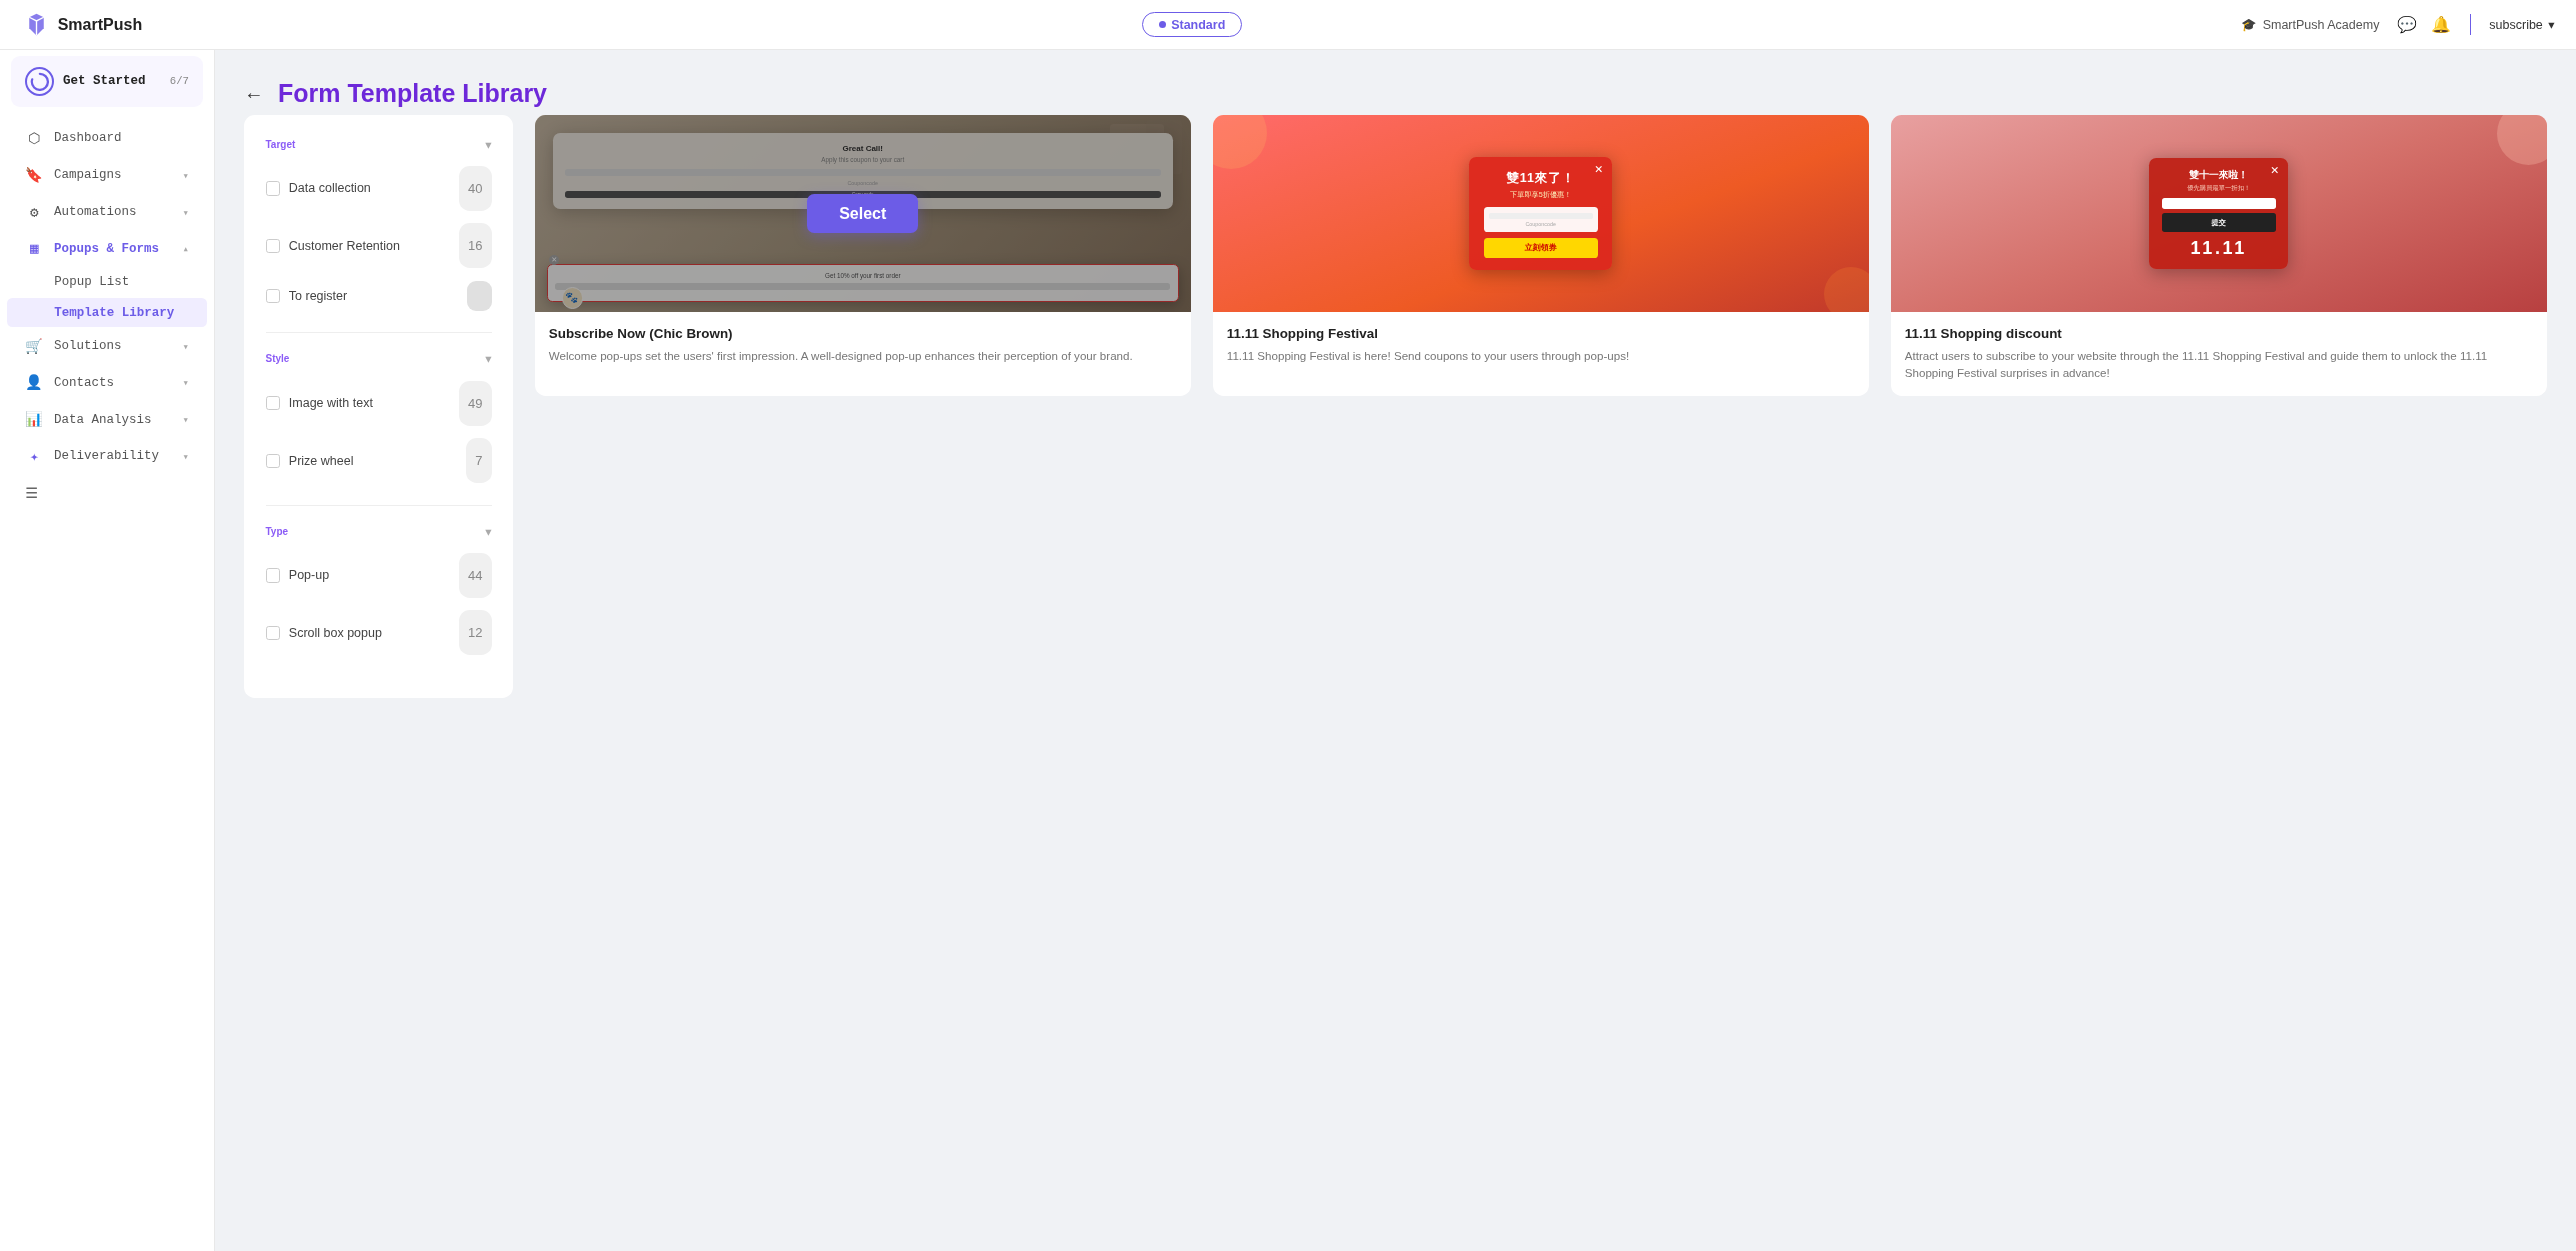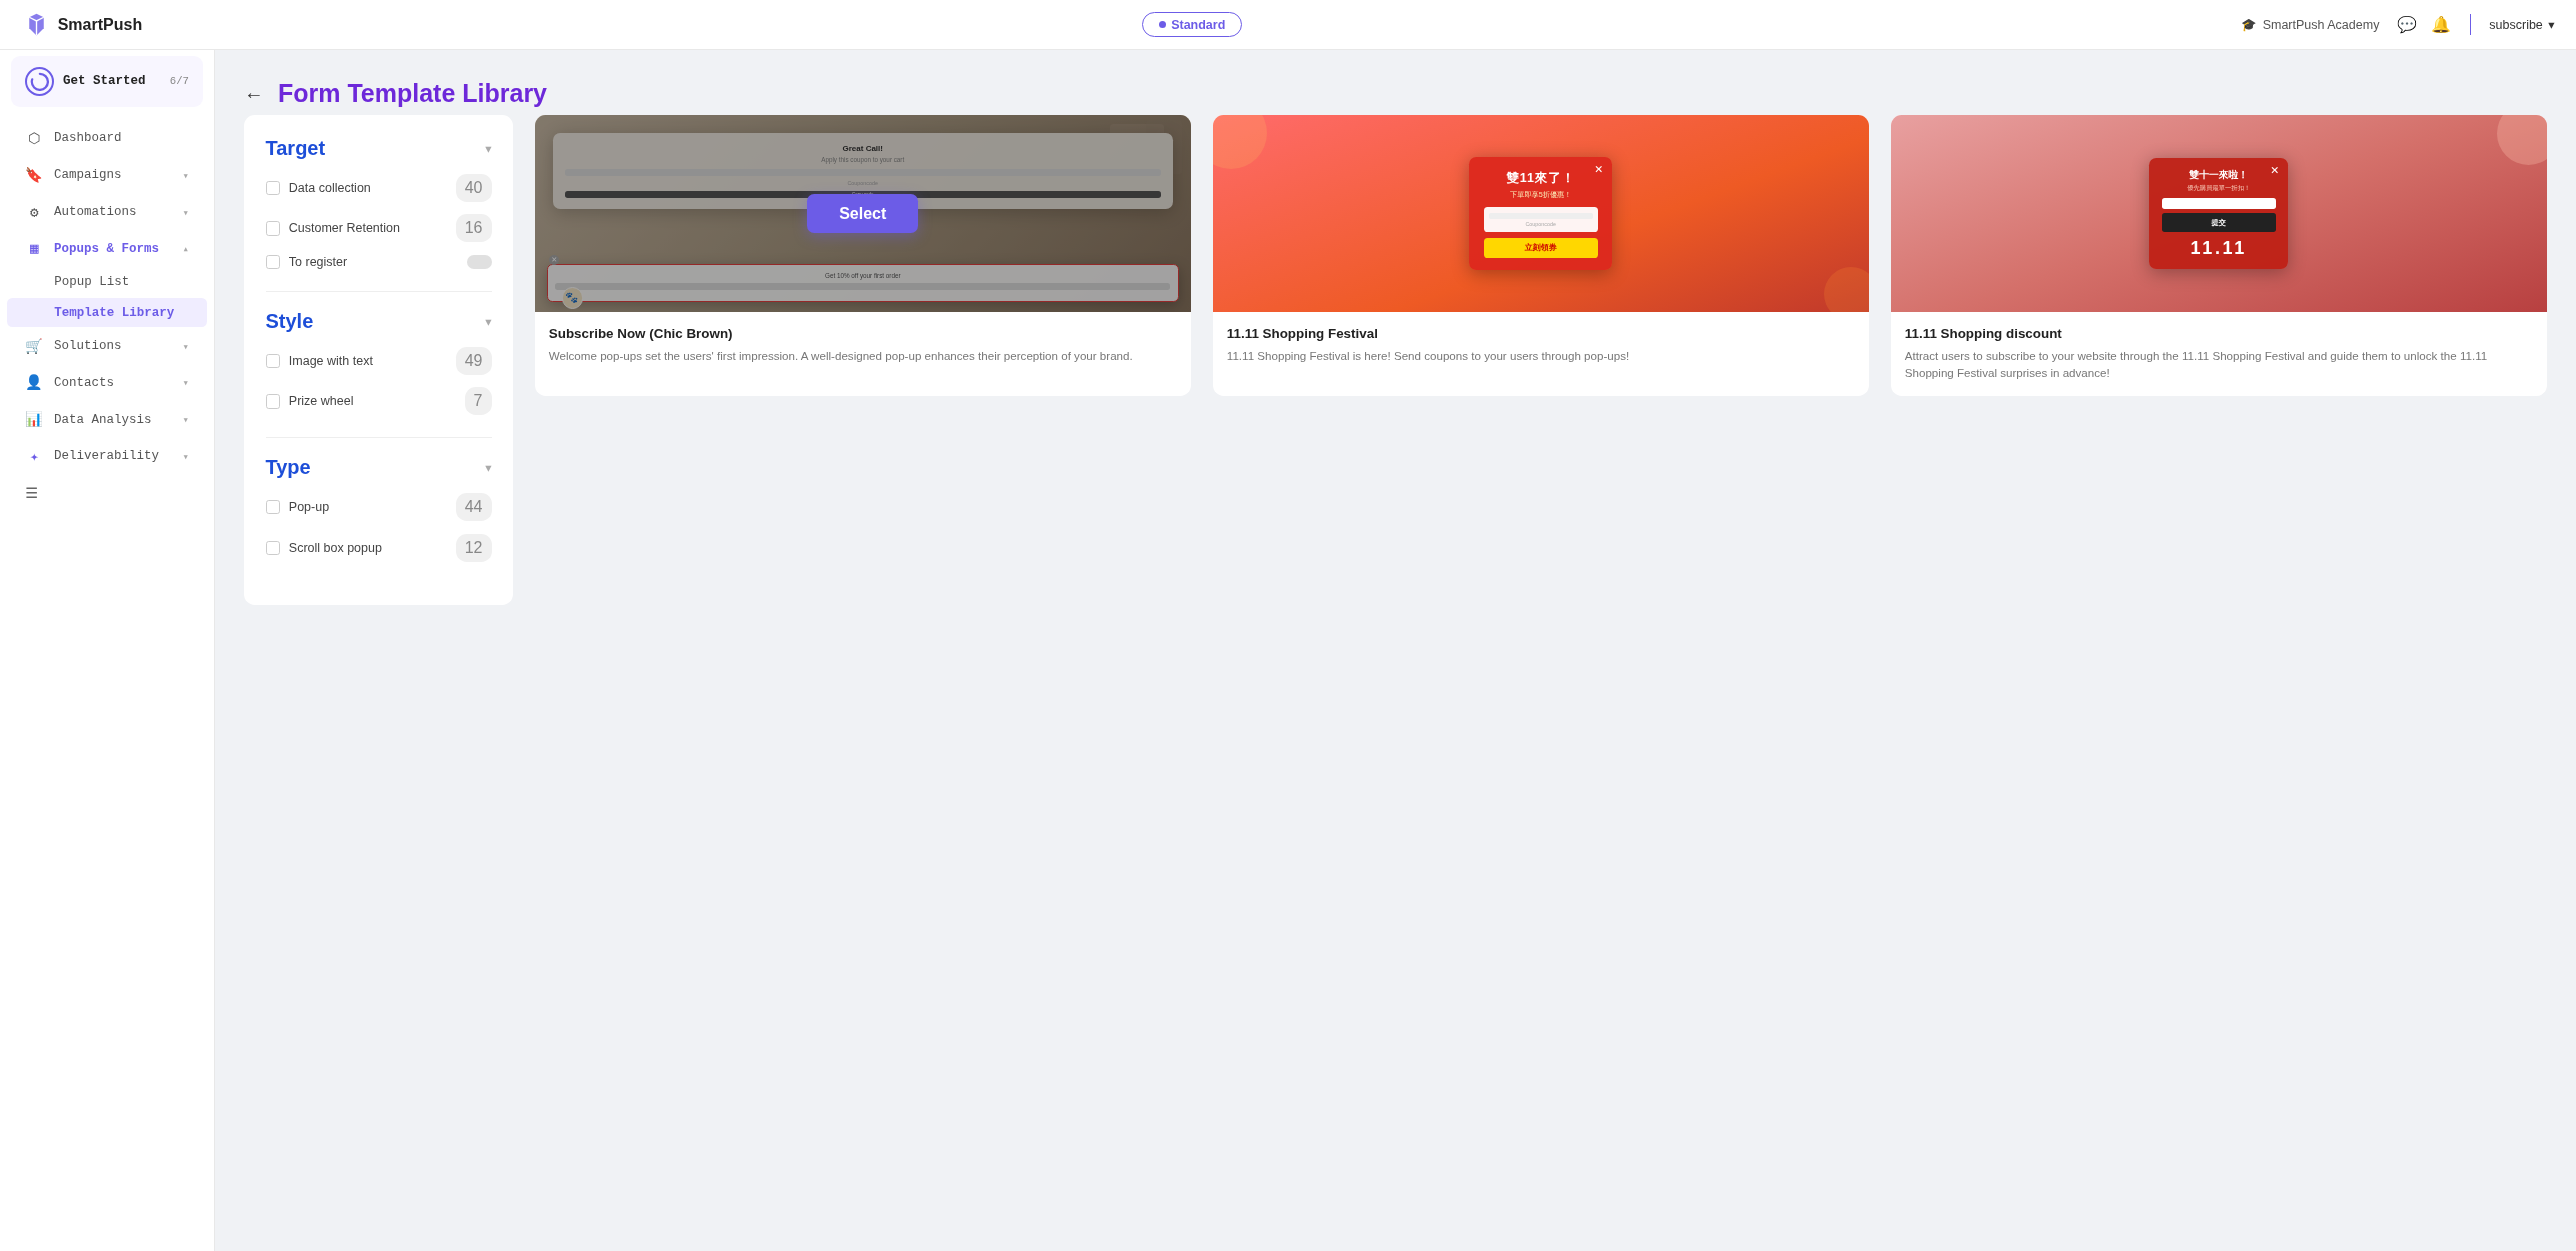--- a/index.html
+++ b/index.html
@@ -82,36 +82,36 @@
     
     .filter-panel {
       width: 269px; background: #fff; border-radius: 10.7px;
       padding: 21.5px; flex-shrink: 0;
     }
     .filter-section { margin-bottom: 21.5px; }
     .filter-header {
       display: flex; align-items: center; justify-content: space-between;
       margin-bottom: 14.3px; cursor: pointer;
     }
-    .filter-title { font-size: 20px; font-weight: 600; color: #1d4ed8; }
+    .filter-title { font-size: 10px; font-weight: 600; color: #8b5cf6; }
     .filter-chevron { color: #aaa; font-size: 12.5px; }
     .filter-divider { height: 0.9px; background: #eee; margin: 18px 0; }
     .filter-item {
       display: flex; align-items: center; justify-content: space-between;
       margin-bottom: 12.5px;
     }
     .filter-item-left { display: flex; align-items: center; gap: 9px; }
     .filter-checkbox {
       width: 14.3px; height: 14.3px; border: 1.3px solid #ccc; border-radius: 2.7px;
       cursor: pointer; flex-shrink: 0;
     }
     .filter-label { font-size: 12.5px; color: #444; }
     .filter-count {
-      background: #f0f0f0; color: #888; font-size: 16px;
-      padding: 5px 9px; border-radius: 10.7px;
+      background: #f0f0f0; color: #888; font-size: 13px;
+      padding: 15px 9px; border-radius: 10.7px;
     }
 
     
     .templates-area { flex: 1; }
     .templates-title { font-size: 18px; font-weight: 700; color: #222; margin-bottom: 18px; }
     .templates-grid { display: grid; grid-template-columns: repeat(3, 1fr); gap: 21.5px; }
     .template-card { background: #fff; border-radius: 10.7px; overflow: hidden; cursor: pointer; }
     .template-thumb {
       width: 100%; height: 197px; position: relative; overflow: hidden;
       display: flex; align-items: center; justify-content: center;

